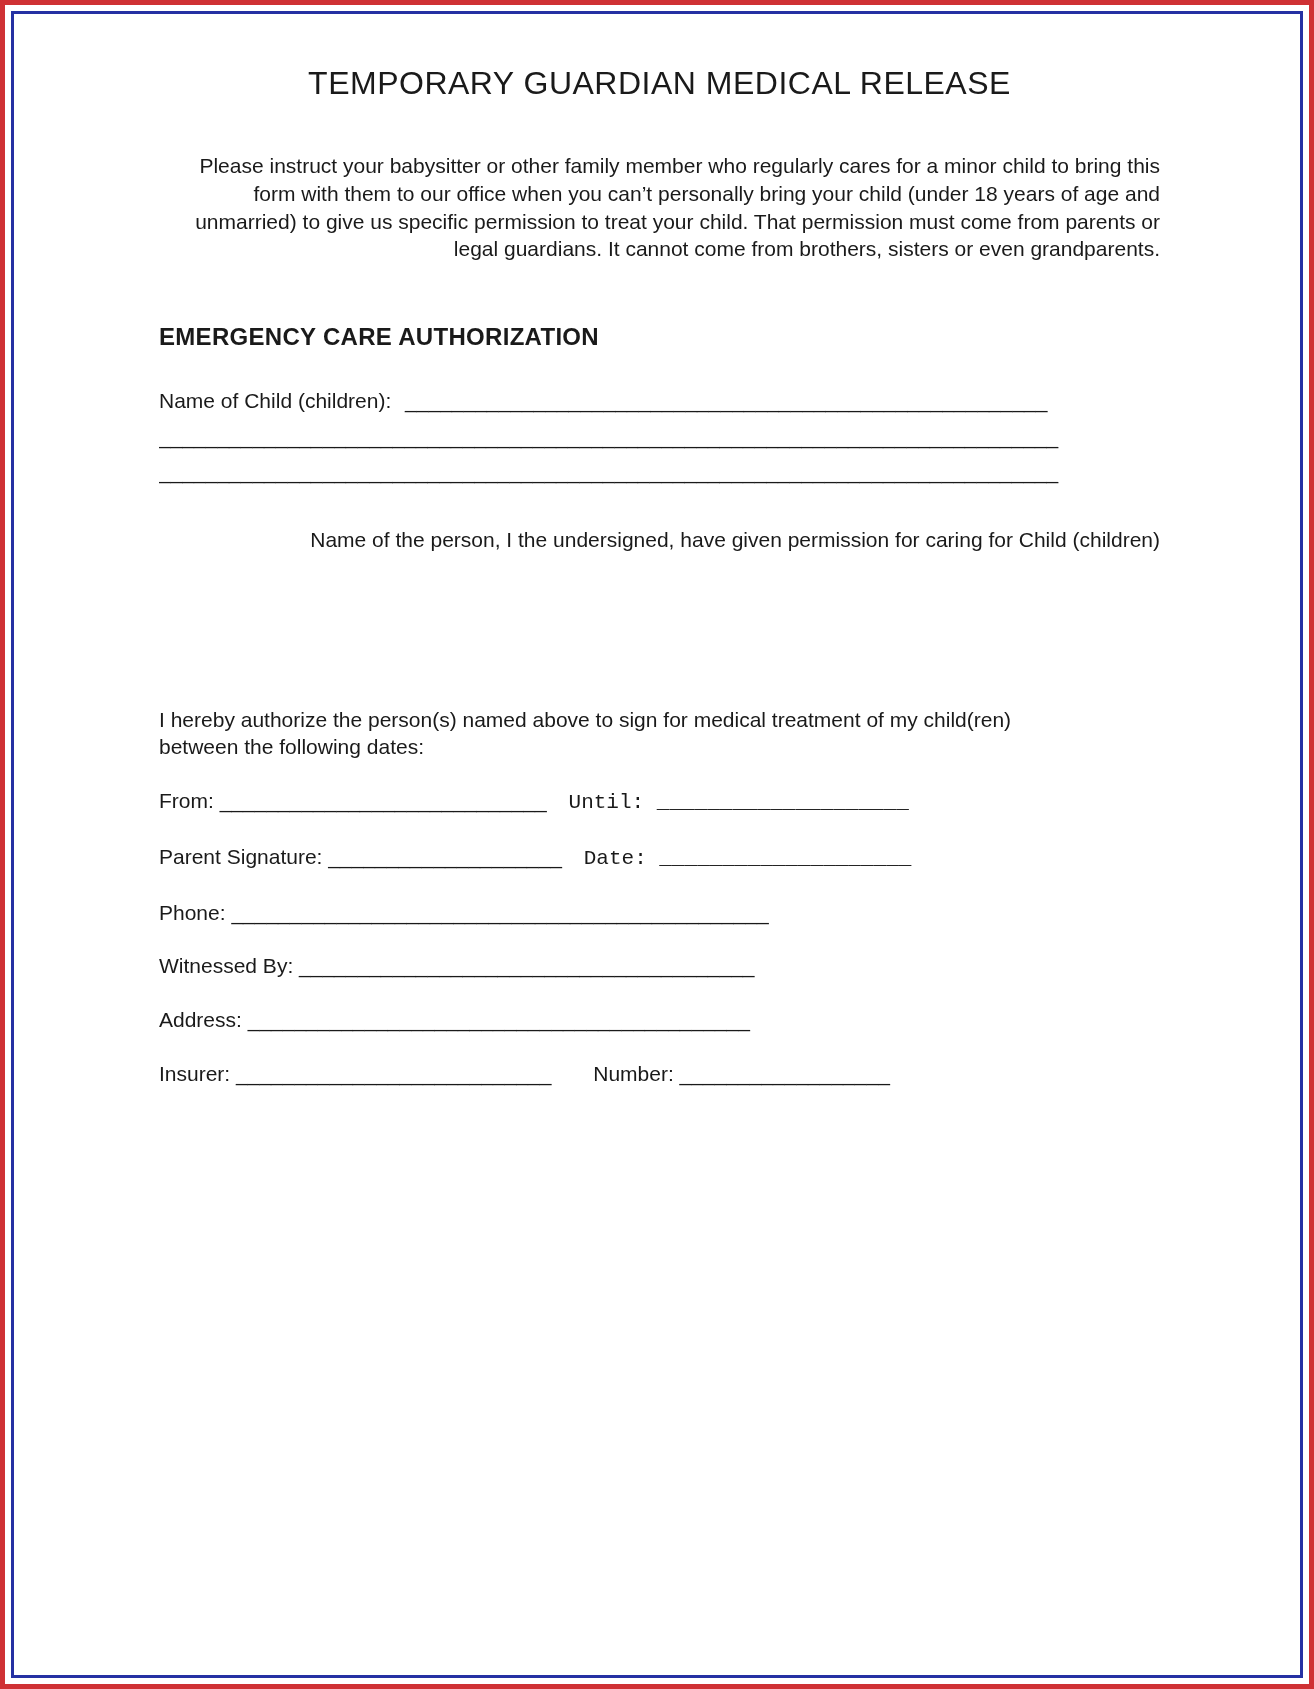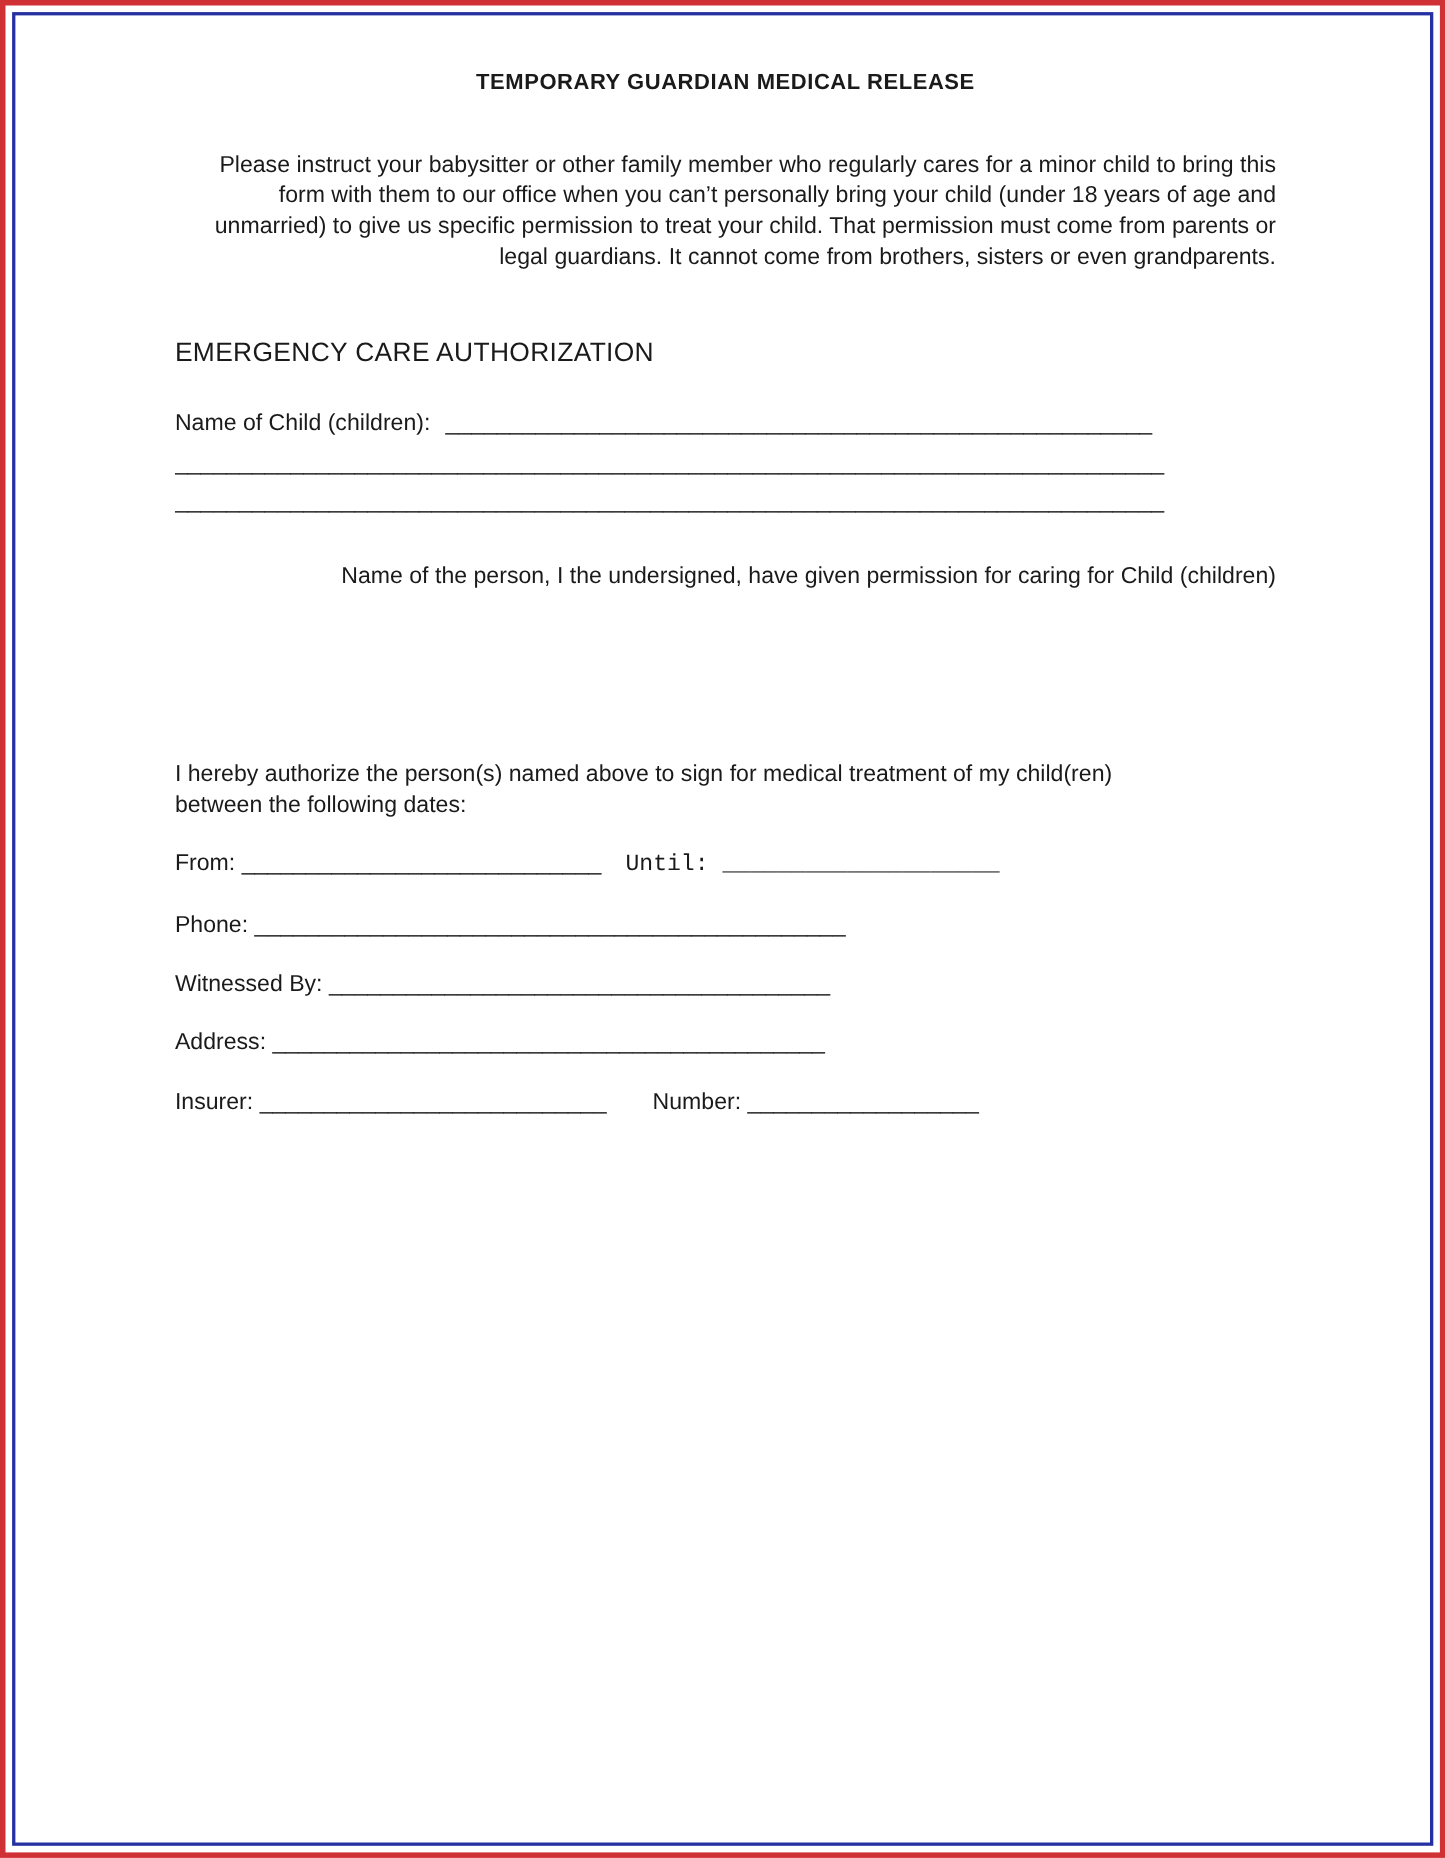--- a/index.html
+++ b/index.html
@@ -27,33 +27,33 @@
   .content {
     position: absolute;
     top: 0; left: 0; right: 0; bottom: 0;
     padding: 42px 140px 0 145px;
     box-sizing: border-box;
     font-size: 21px;
     line-height: 1.32;
   }
   .doc-title {
     text-align: center;
-    font-size: 20px;
-    font-weight: bold;
+    font-size: 32px;
+    font-weight: normal;
     letter-spacing: 0.5px;
     margin: 0 0 0 0;
     padding-top: 6px;
   }
   .intro {
     margin: 48px 0 0 0;
     text-align: right;
   }
   .section-heading {
     font-size: 24px;
-    font-weight: normal;
+    font-weight: bold;
     letter-spacing: 0.3px;
     margin: 58px 0 0 0;
   }
   .row {
     margin-top: 34px;
     white-space: nowrap;
     overflow: hidden;
   }
   .row .lbl {
     display: inline-block;
@@ -129,20 +129,30 @@
           <span>
             <span class="lbl">From:</span>
             <span class="line">____________________________</span>
           </span>
           <span class="second">
             <span class="lbl">Until:</span>
             <span class="line">____________________</span>
           </span>
         </div>
 
+        <div class="field-row pair">
+          <span>
+            <span class="lbl">Parent Signature:</span>
+            <span class="line">____________________</span>
+          </span>
+          <span class="second">
+            <span class="lbl">Date:</span>
+            <span class="line">____________________</span>
+          </span>
+        </div>
 
         <div class="field-row">
           <span class="lbl">Phone:</span>
           <span class="line">______________________________________________</span>
         </div>
 
         <div class="field-row">
           <span class="lbl">Witnessed By:</span>
           <span class="line">_______________________________________</span>
         </div>

